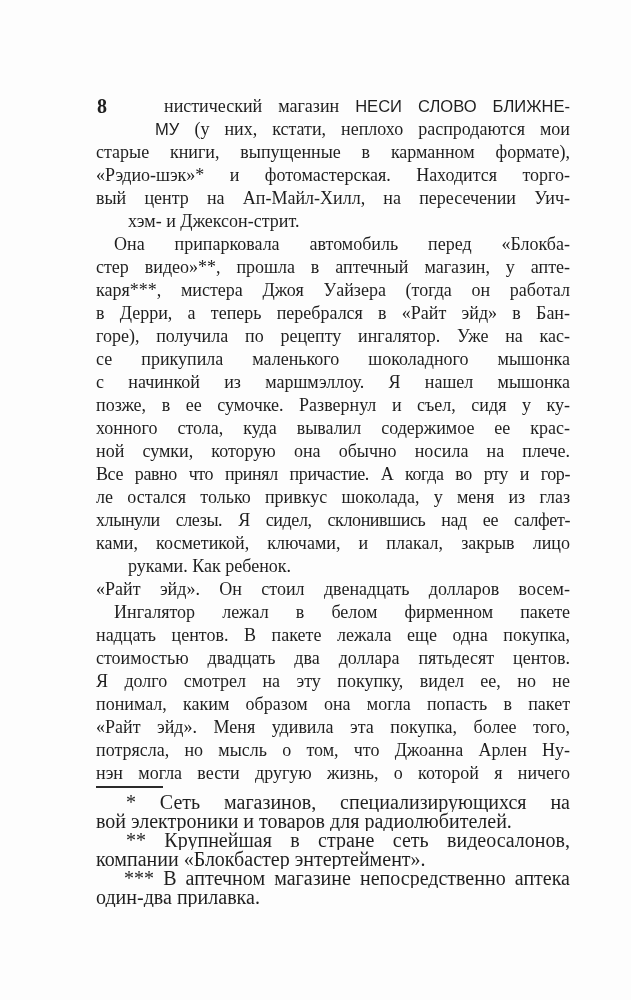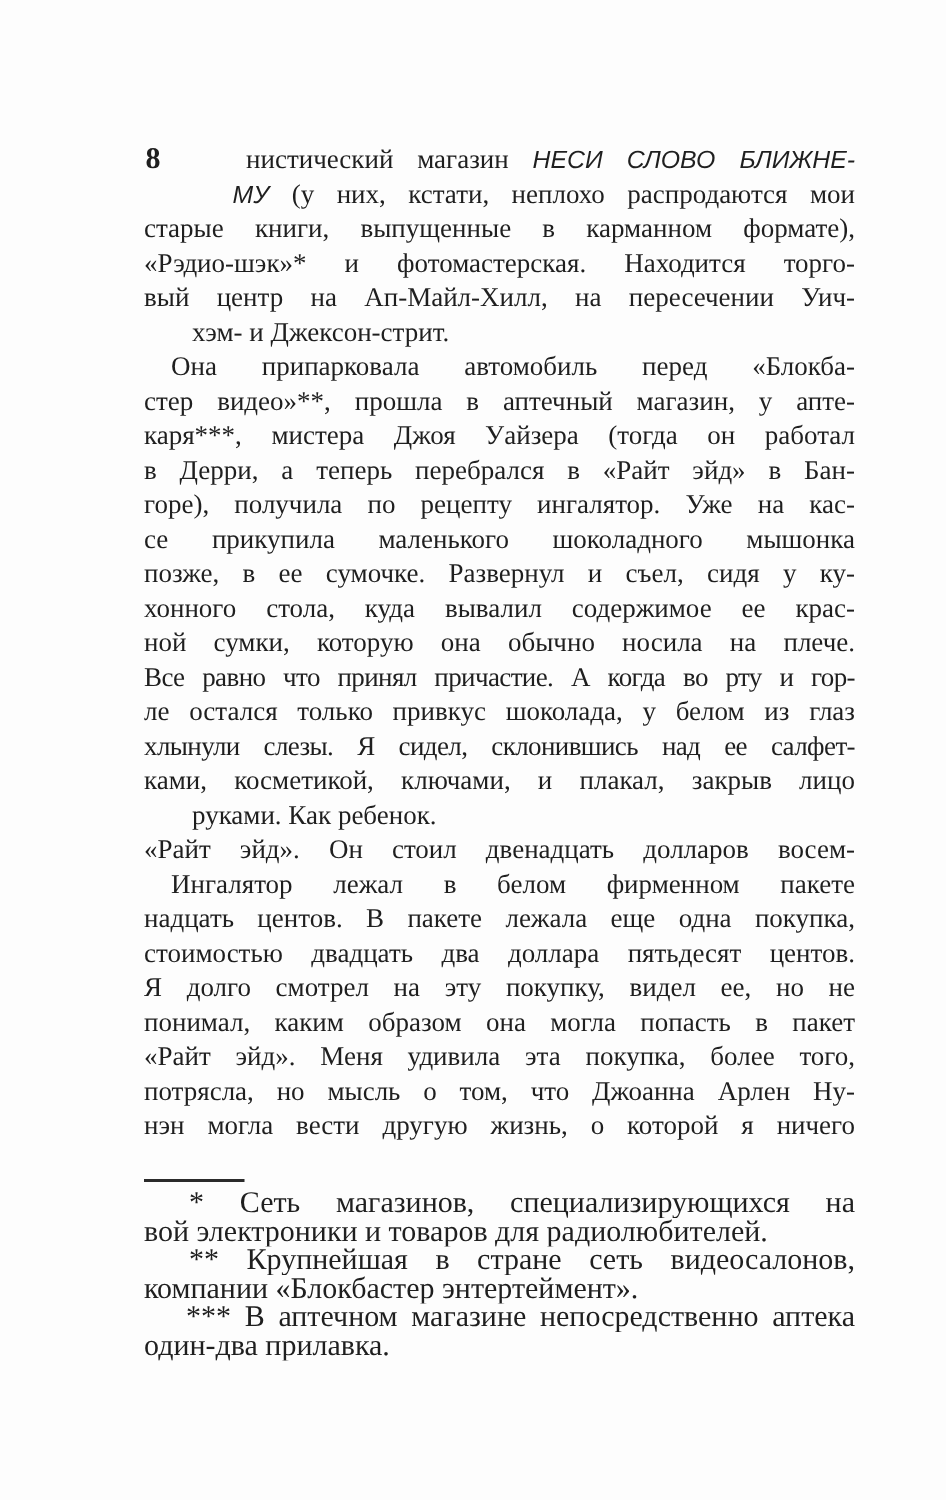--- a/index.html
+++ b/index.html
@@ -42,21 +42,20 @@
   .line.end {
     text-align-last: left;
     margin-left: 32px;
   }
   .line.tight {
     letter-spacing: -0.4px;
   }
   .sans {
     font-family: "Liberation Sans", sans-serif;
     font-size: 0.92em;
-    font-style: italic;
   }
   .footnote-rule {
     position: absolute;
     left: 96px;
     top: 786px;
     width: 67px;
     height: 0;
     border-top: 2px solid #2b2b2b;
   }
   .footnotes {
@@ -89,25 +88,26 @@
       <div class="line"><span>старые книги, выпущенные в карманном формате),</span></div>
       <div class="line"><span>«Рэдио-шэк»* и фотомастерская. Находится торго-</span></div>
       <div class="line"><span>вый центр на Ап-Майл-Хилл, на пересечении Уич-</span></div>
       <div class="line end"><span>хэм- и Джексон-стрит.</span></div>
       <div class="line" style="padding-left: 18px;"><span>Она припарковала автомобиль перед «Блокба-</span></div>
       <div class="line"><span>стер видео»**, прошла в аптечный магазин, у апте-</span></div>
       <div class="line"><span>каря***, мистера Джоя Уайзера (тогда он работал</span></div>
       <div class="line"><span>в Дерри, а теперь перебрался в «Райт эйд» в Бан-</span></div>
       <div class="line"><span>горе), получила по рецепту ингалятор. Уже на кас-</span></div>
       <div class="line"><span>се прикупила маленького шоколадного мышонка</span></div>
+      <div class="line"><span>с начинкой из маршмэллоу. Я нашел мышонка</span></div>
       <div class="line"><span>позже, в ее сумочке. Развернул и съел, сидя у ку-</span></div>
       <div class="line"><span>хонного стола, куда вывалил содержимое ее крас-</span></div>
       <div class="line"><span>ной сумки, которую она обычно носила на плече.</span></div>
       <div class="line tight"><span>Все равно что принял причастие. А когда во рту и гор-</span></div>
-      <div class="line"><span>ле остался только привкус шоколада, у белом из глаз</span></div>
+      <div class="line"><span>ле остался только привкус шоколада, у меня из глаз</span></div>
       <div class="line tight"><span>хлынули слезы. Я сидел, склонившись над ее салфет-</span></div>
       <div class="line"><span>ками, косметикой, ключами, и плакал, закрыв лицо</span></div>
       <div class="line end"><span>руками. Как ребенок.</span></div>
       <div class="line"><span>«Райт эйд». Он стоил двенадцать долларов восем-</span></div>
       <div class="line" style="padding-left: 18px;"><span>Ингалятор лежал в белом фирменном пакете</span></div>
       <div class="line"><span>надцать центов. В пакете лежала еще одна покупка,</span></div>
       <div class="line"><span>стоимостью двадцать два доллара пятьдесят центов.</span></div>
       <div class="line"><span>Я долго смотрел на эту покупку, видел ее, но не</span></div>
       <div class="line"><span>понимал, каким образом она могла попасть в пакет</span></div>
       <div class="line"><span>«Райт эйд». Меня удивила эта покупка, более того,</span></div>

